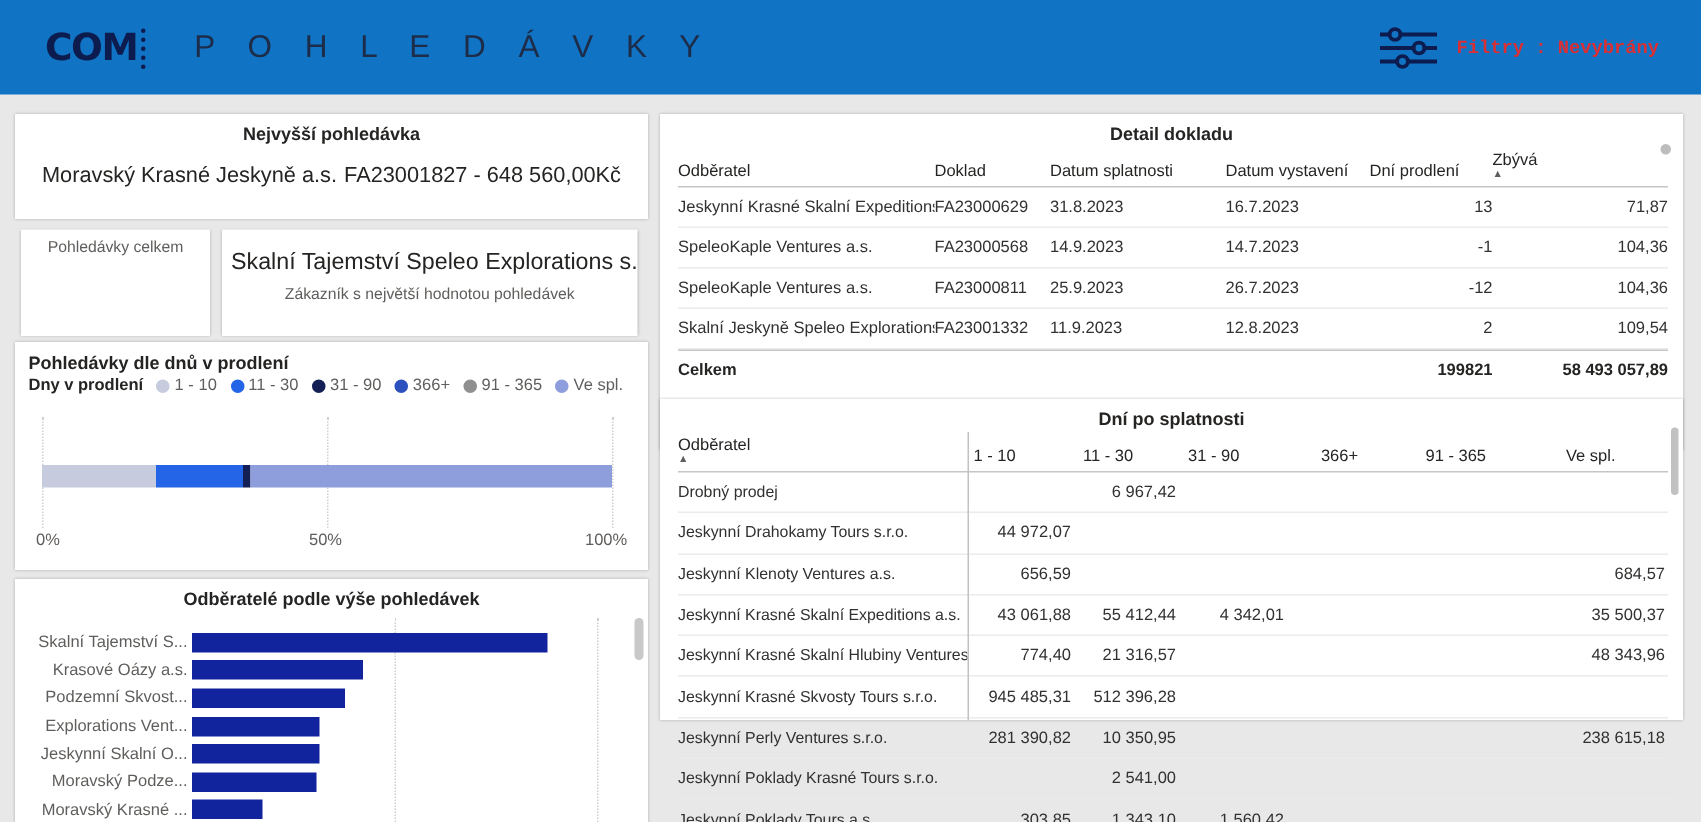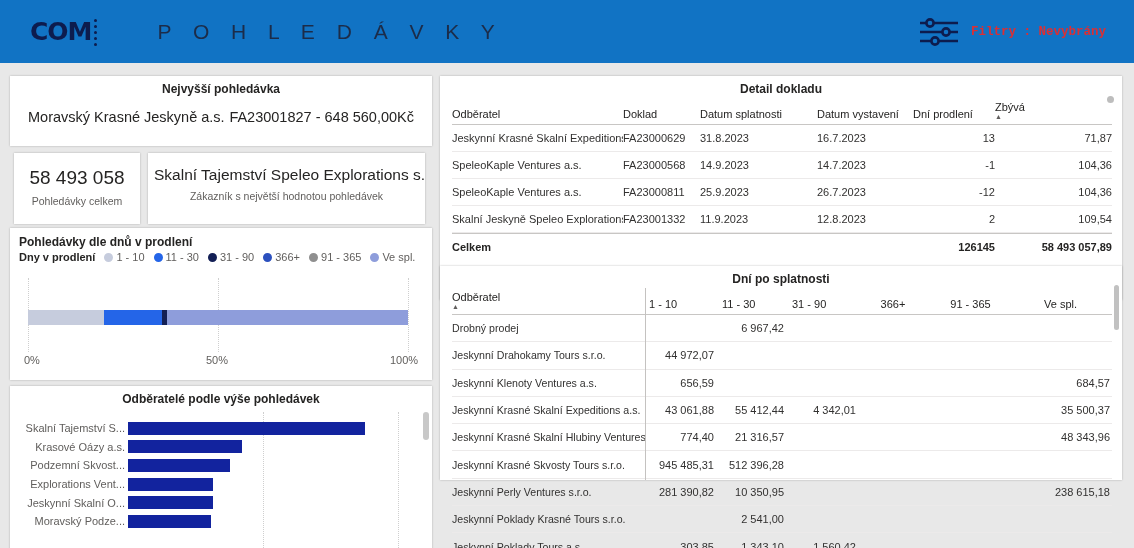--- a/index.html
+++ b/index.html
@@ -1,21 +1,21 @@
 <!DOCTYPE html>
 <html><head>
 <meta charset="utf-8">
 <style>
   * { margin:0; padding:0; box-sizing:border-box; }
   html,body { width:1134px; height:548px; }
   body { font-family:"Liberation Sans", sans-serif; background:#e8e8e8; }
   .stage { position:relative; width:1134px; height:548px; overflow:hidden; background:#e8e8e8; }
 
   
-  .topbar { position:absolute; left:0; top:0; width:1134px; height:63px; background:#1173c4; display:flex; align-items:center;gap:28px; }
+  .topbar { position:absolute; left:0; top:0; width:1134px; height:63px; background:#1173c4; display:flex; align-items:center; }
   .logo { display:flex; align-items:center; margin-left:30px; }
   .logo-text { font-size:25px; font-weight:800; letter-spacing:-1px; color:#0d1c4e; font-family:"DejaVu Sans", sans-serif; }
   .logo-dots { display:flex; flex-direction:column; gap:3px; margin-left:3px; margin-top:2px; }
   .logo-dots i { width:3px; height:3px; border-radius:50%; background:#0d1c4e; }
   .app-title { font-size:21px; font-weight:400; letter-spacing:8px; color:#1c2c49; margin-left:32px; }
   .filters { position:absolute; right:28px; top:0; height:63px; display:flex; align-items:center; gap:12px; cursor:pointer;font-family:Liberation Mono, monospace; }
   .filters-label { color:#dc2f34; font-weight:700; font-size:12.5px; }
 
   
   .card { position:absolute; background:#ffffff; box-shadow:0 0 2px rgba(0,0,0,.25); }
@@ -108,21 +108,20 @@
 
   <section class="card highest">
     <div class="panel-title-c">Nejvyšší pohledávka</div>
     <div class="highest-row">
       <span>Moravský Krasné Jeskyně a.s.</span>
       <span>FA23001827 - 648 560,00Kč</span>
     </div>
   </section>
 
   <section class="card kpi-total">
-    <div class="val">58 493 058</div>
     <div class="kpi-lbl">Pohledávky celkem</div>
   </section>
   <section class="card kpi-cust">
     <div class="val">Skalní Tajemství Speleo Explorations s.r....</div>
     <div class="kpi-lbl">Zákazník s největší hodnotou pohledávek</div>
   </section>
 
   <section class="card overdue">
     <div class="panel-title-l">Pohledávky dle dnů v prodlení</div>
     <div class="legend">
@@ -189,20 +188,24 @@
           <span class="clabel">Explorations Vent...</span>
           <span class="cbar" style="width: 85.32px; background: rgb(18, 35, 158);"></span>
         </div>
       <div class="crow">
           <span class="clabel">Jeskynní Skalní O...</span>
           <span class="cbar" style="width: 85.32px; background: rgb(18, 35, 158);"></span>
         </div>
       <div class="crow">
           <span class="clabel">Moravský Podze...</span>
           <span class="cbar" style="width: 82.95px; background: rgb(18, 35, 158);"></span>
+        </div>
+      <div class="crow">
+          <span class="clabel">Moravský Krasné ...</span>
+          <span class="cbar" style="width: 47.4px; background: rgb(18, 35, 158);"></span>
         </div>
     </div>
     <i class="scroll-thumb-v" style="right:3px; top:26px; width:6px; height:28px;"></i>
   </section>
 
   <section class="card detail">
     <div class="tbl-title">Detail dokladu</div>
     <div class="grid dt-grid hrow">
       <span class="hc">Odběratel</span>
       <span class="hc">Doklad</span>
@@ -244,21 +247,21 @@
       <span class="c">11.9.2023</span>
       <span class="c">12.8.2023</span>
       <span class="c num">2</span>
       <span class="c num">109,54</span>
     </div>
     <div class="grid dt-grid trow" style="border-top:1px solid #c8c6c4;">
       <span class="c b">Celkem</span>
       <span></span>
         <span></span>
         <span></span>
-      <span class="c num b">126145</span>
+      <span class="c num b">199821</span>
       <span class="c num b">58 493 057,89</span>
     </div>
     <i class="scroll-dot"></i>
   </section>
 
   <section class="card matrix">
     <div class="tbl-title">Dní po splatnosti</div>
     <div class="grid mx-grid hrow">
       <span class="hc sortcol">
           <span>Odběratel</span>

